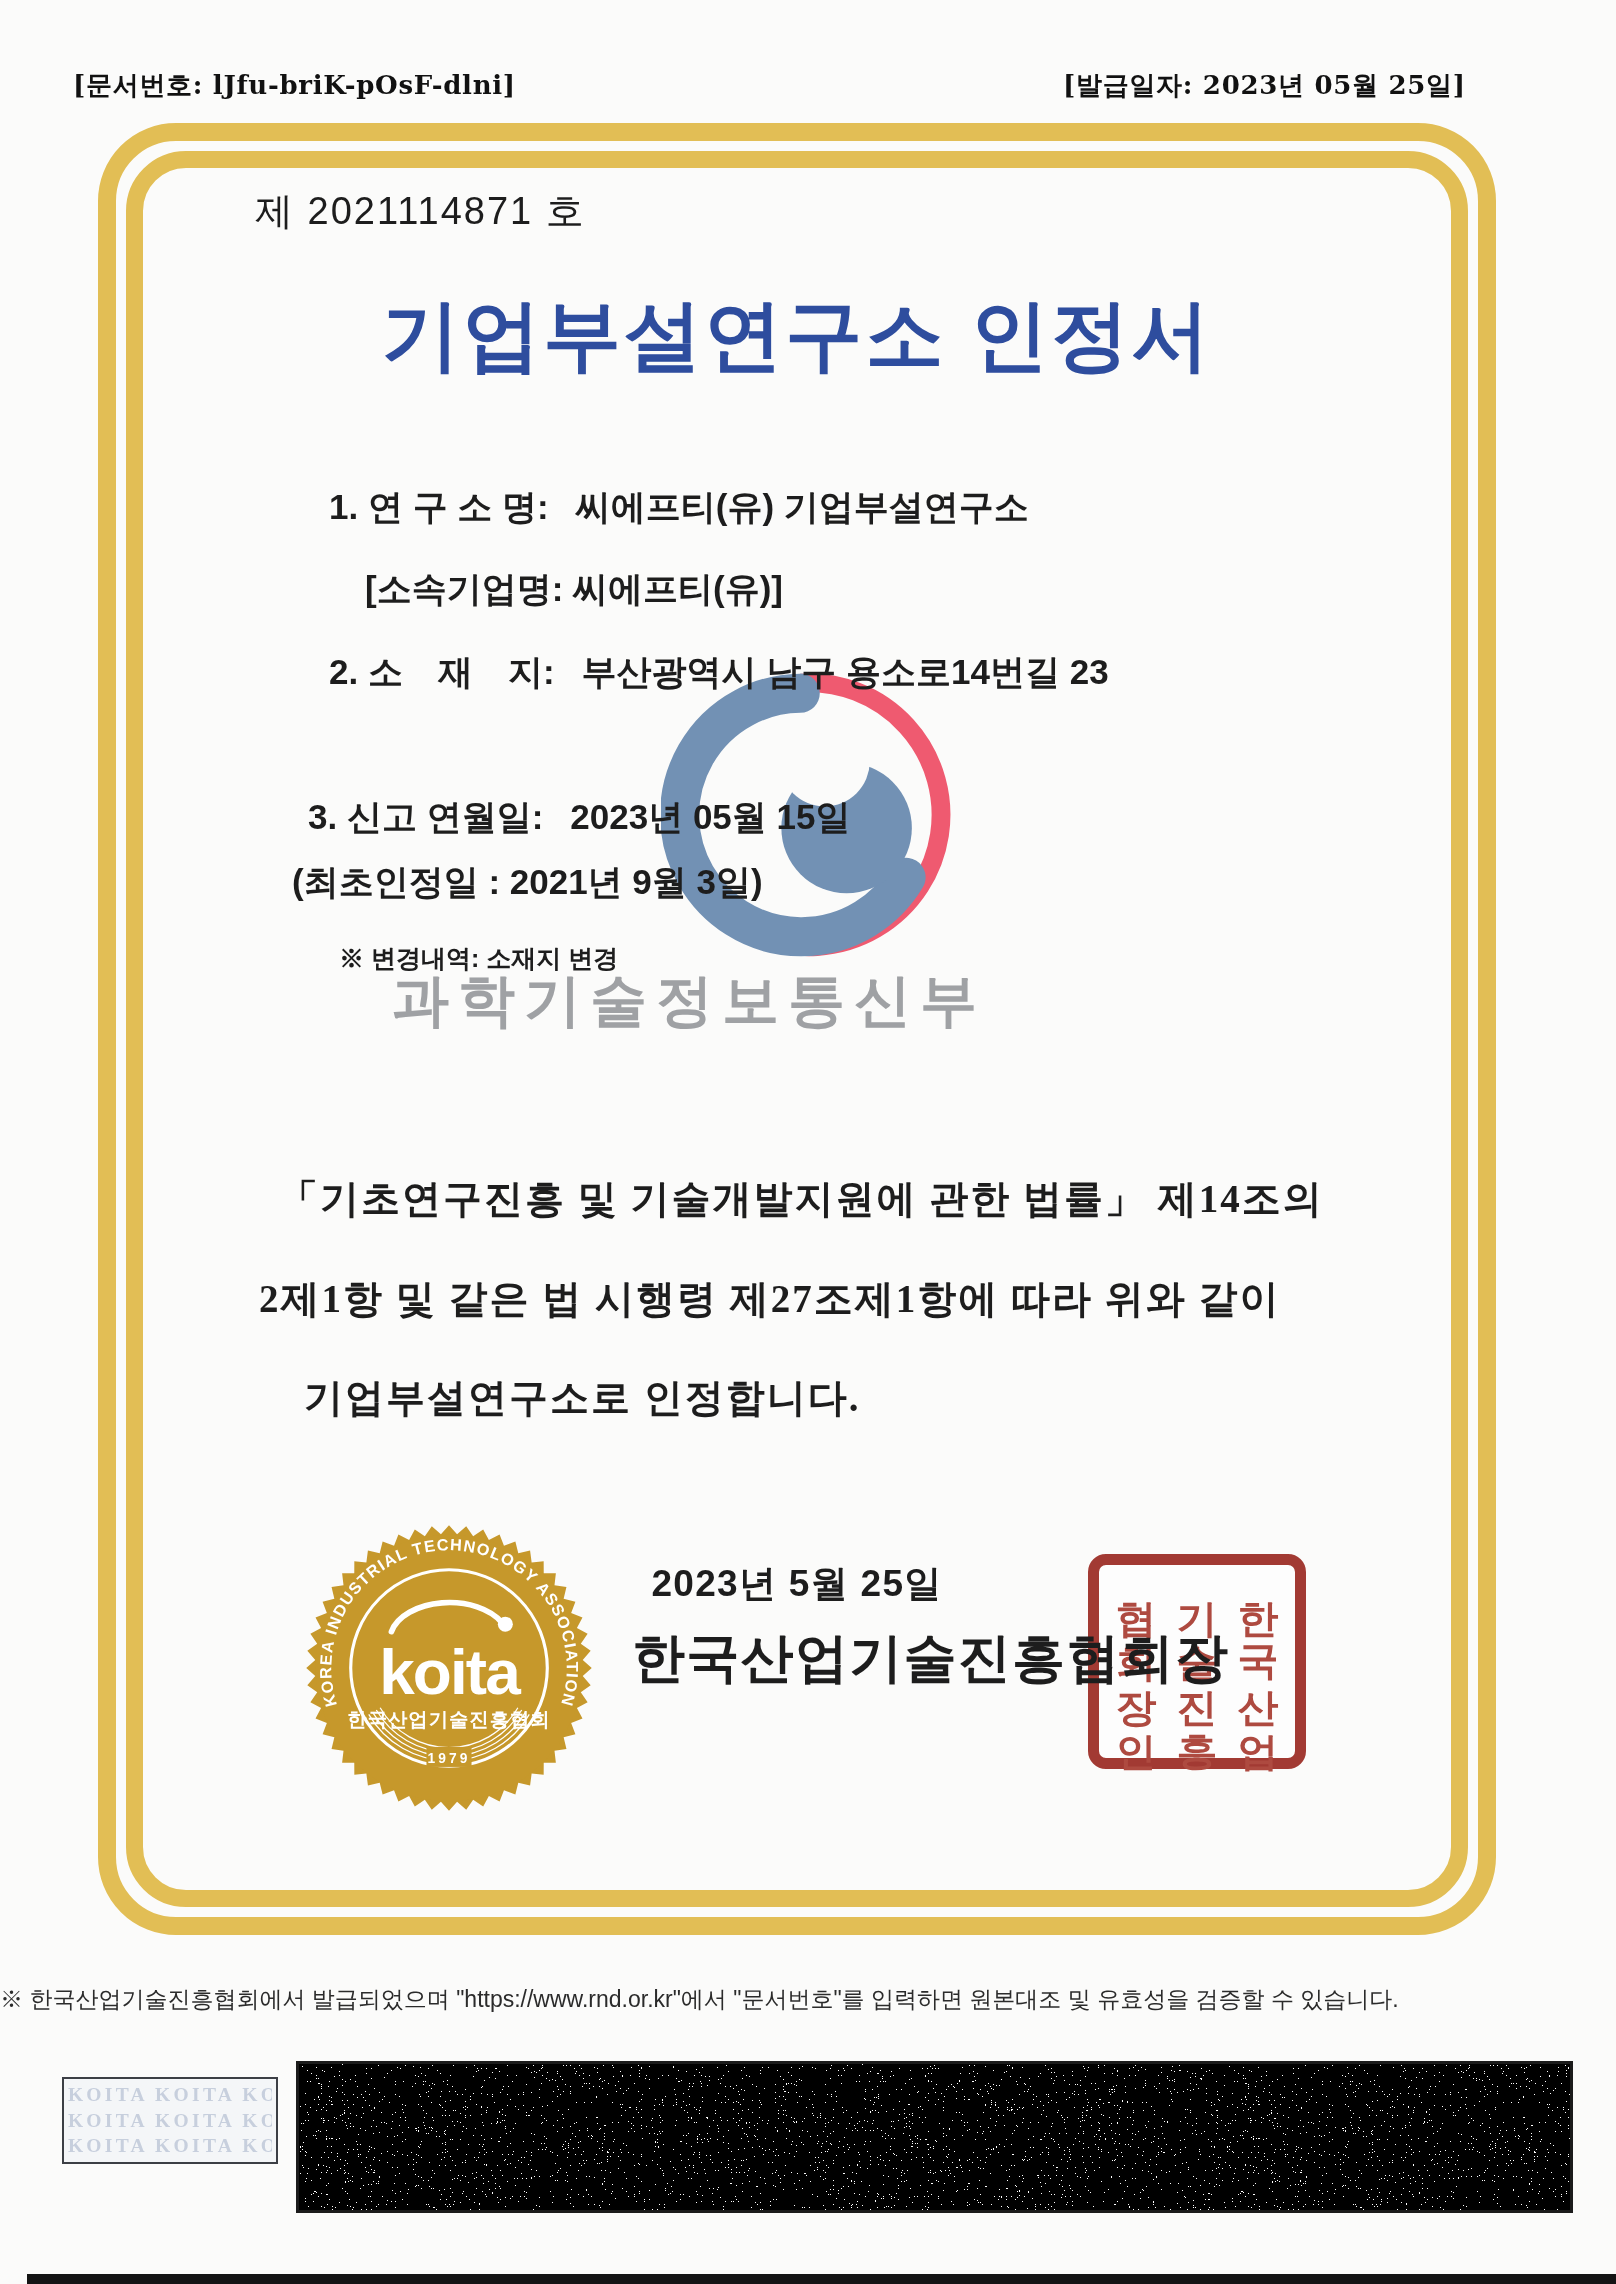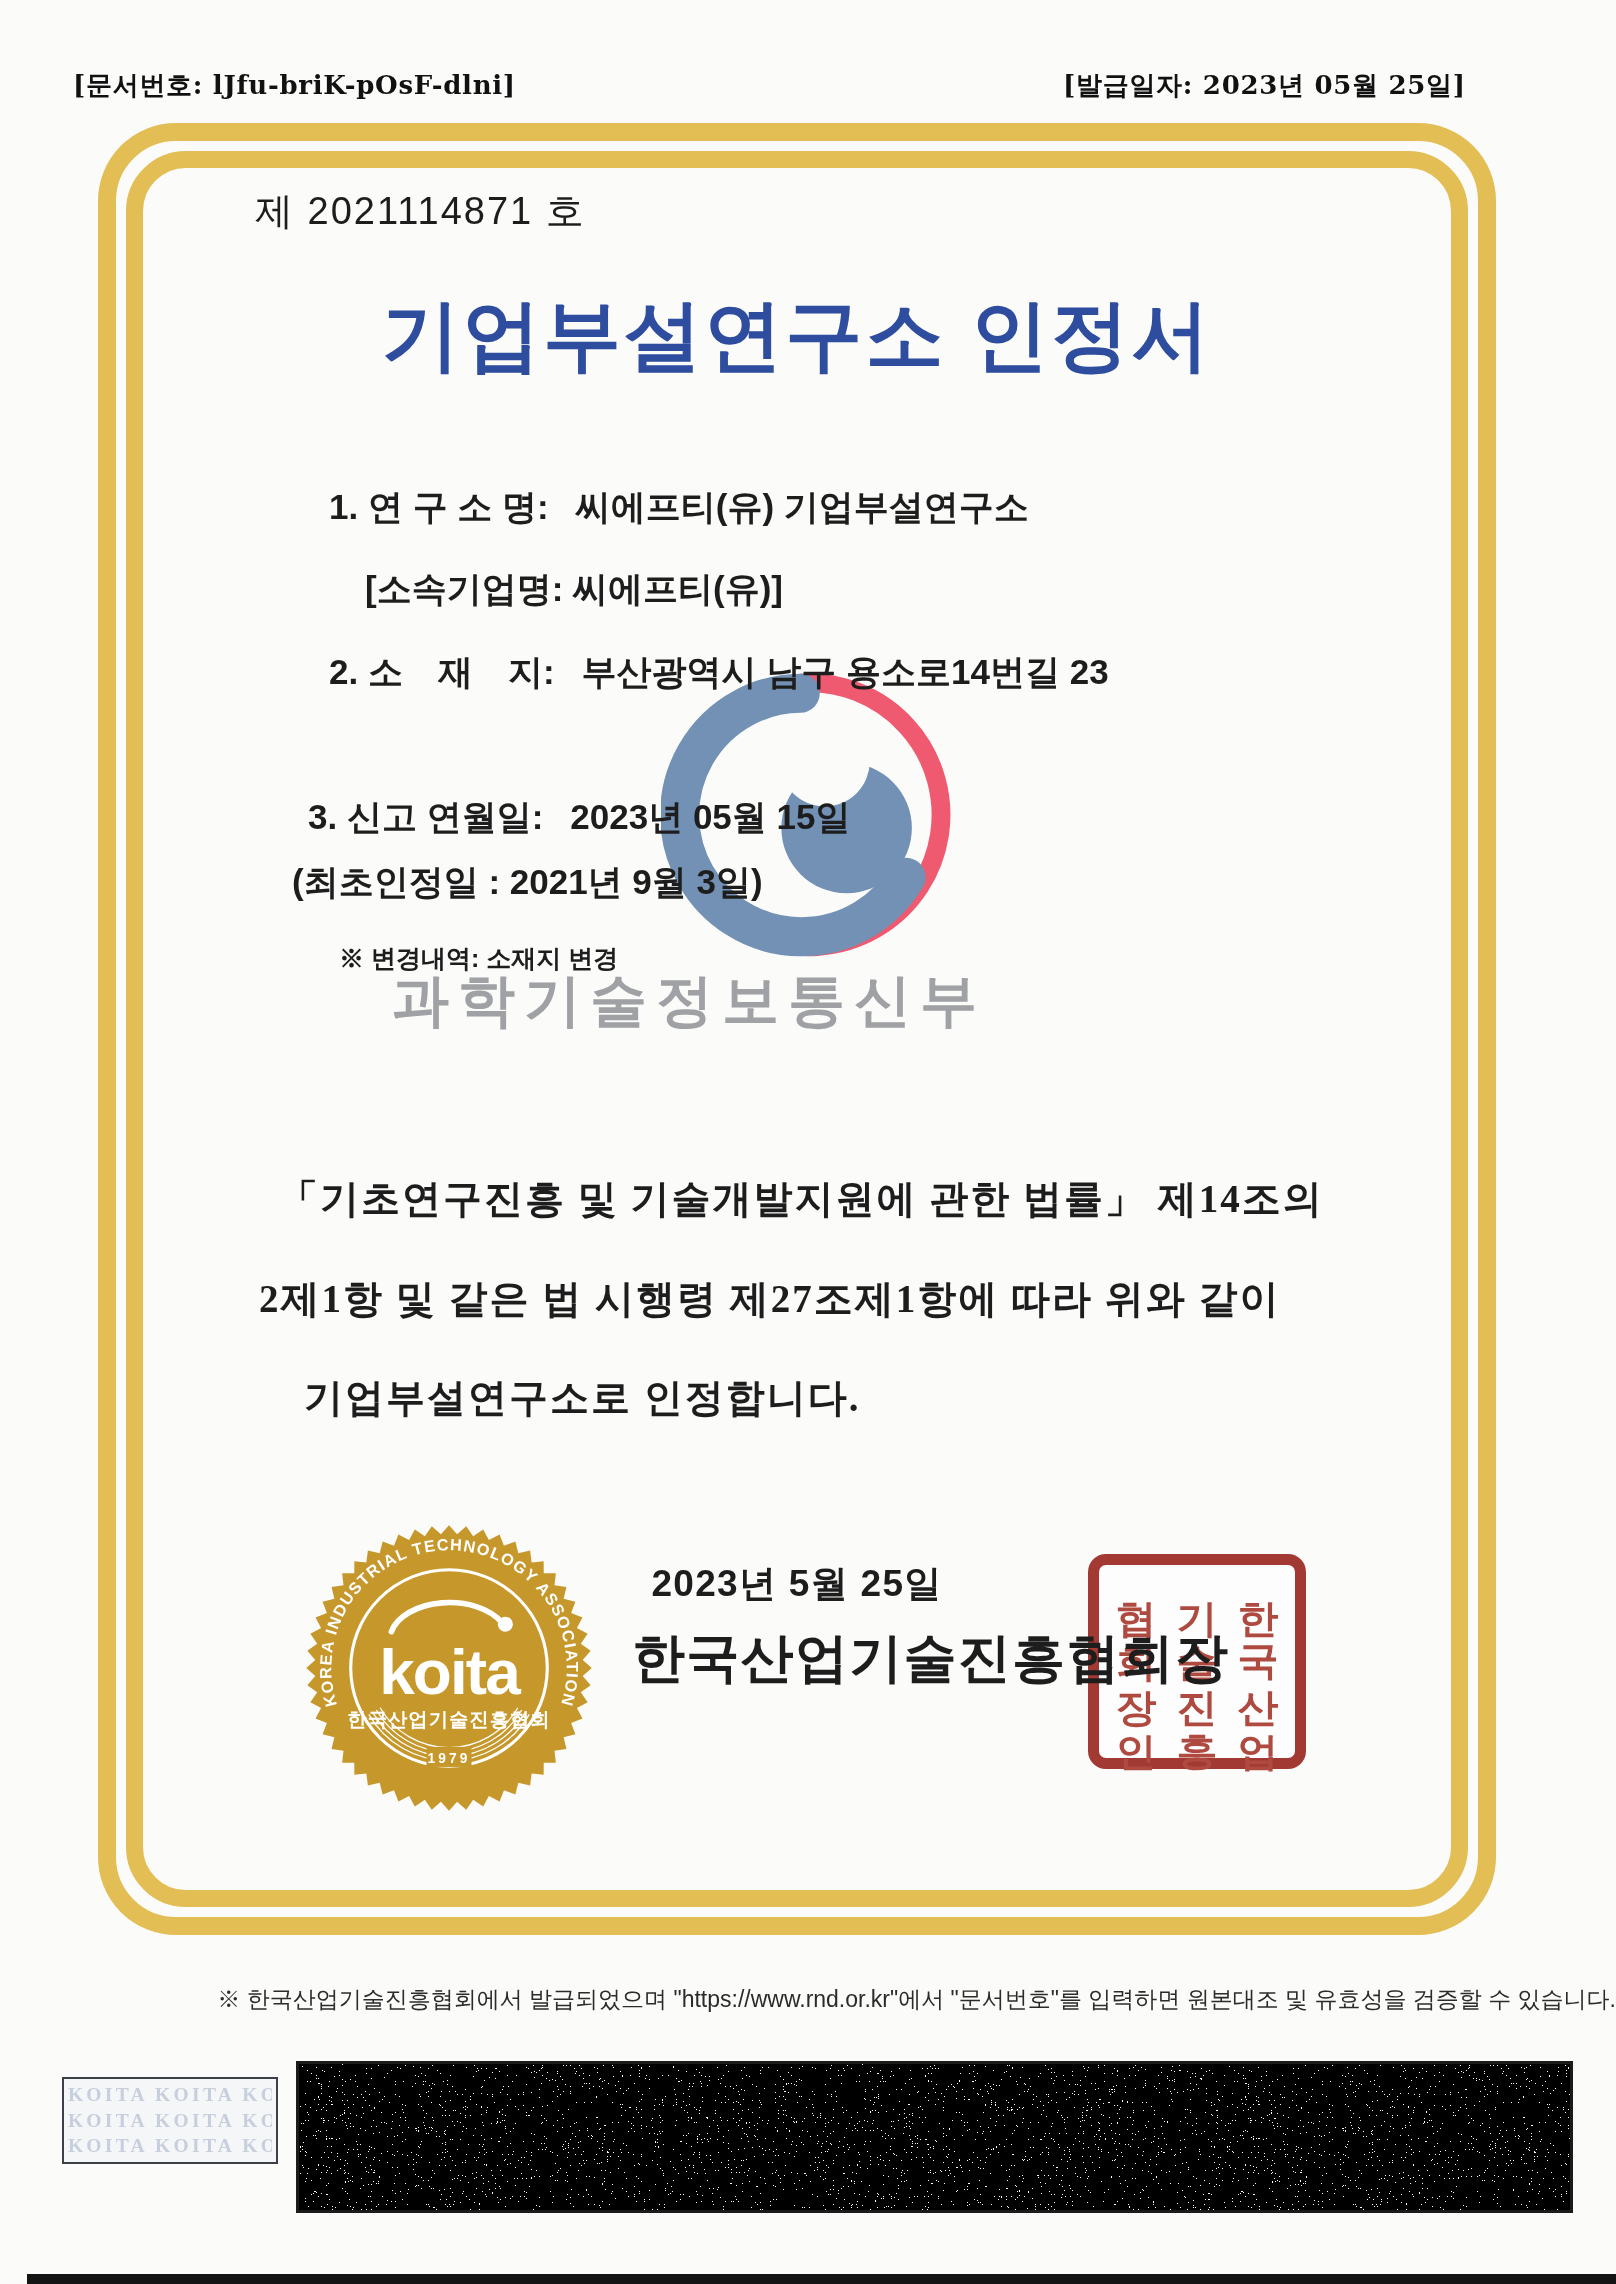--- a/index.html
+++ b/index.html
@@ -79,21 +79,21 @@
     border:11px solid #A23A33;border-radius:18px;background:rgba(255,255,255,.55);
     display:flex;flex-direction:row-reverse;justify-content:space-around;align-items:center;
     padding:6.5px;z-index:2;
   }
   .stamp-col{
     writing-mode:vertical-rl;text-orientation:upright;
     font-size:39px;line-height:1;font-weight:800;color:#AE4A40;
     letter-spacing:5.2px;transform:scaleX(1.05);
   }
 
-  #footnote{left:0;top:1984px;width:1616px;text-align:right;
+  #footnote{left:0;top:1984px;width:1616px;text-align:left;
     font-size:23px;font-weight:500;color:#2b2b2b;letter-spacing:0;}
 
   
   #koita-box{
     left:62px;top:2077px;width:216px;height:87px;box-sizing:border-box;
     border:2.6px solid #3c3f45;display:flex;flex-direction:column;justify-content:space-around;
     padding:2.6px 3.9px;background:#f4f6f8;
   }
   .koita-row{
     font-size:19.5px;font-weight:800;color:#c7cfdd;letter-spacing:3.3px;

